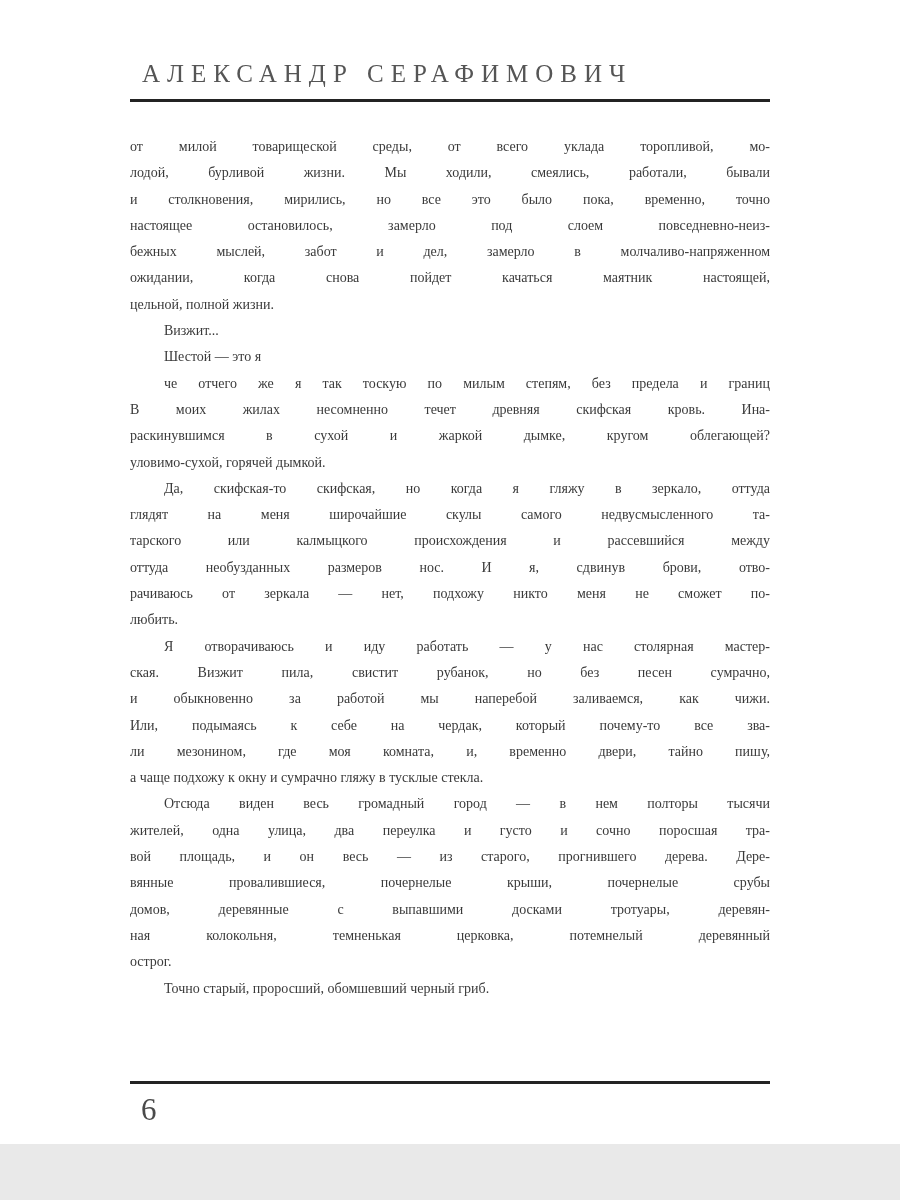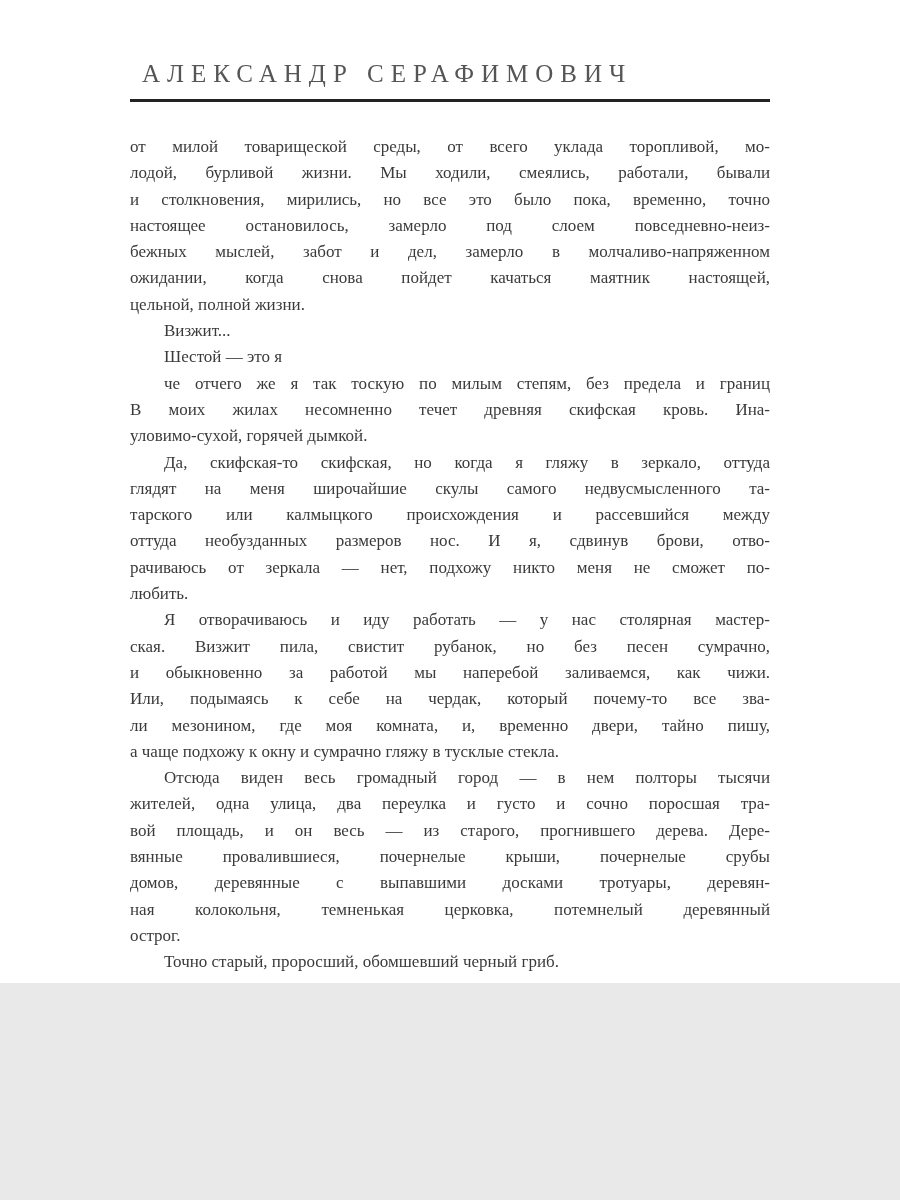--- a/index.html
+++ b/index.html
@@ -1,19 +1,19 @@
 <!DOCTYPE html>
 <html><head>
 <meta charset="utf-8">
 <style>
   html, body { margin: 0; padding: 0; background: #e9e9e9; }
   .page {
     position: relative;
     width: 900px;
-    height: 983px;
+    height: 1144px;
     margin: 0 auto;
     background: #ffffff;
     font-family: "Liberation Serif", serif;
     overflow: hidden;
   }
   .header-title {
     position: absolute;
     left: 142px;
     top: 60px;
     font-size: 25px;
@@ -29,21 +29,21 @@
     height: 3px;
     background: #232323;
   }
   .header-rule { top: 99px; }
   .footer-rule { top: 1081px; }
   .body-text {
     position: absolute;
     left: 130px;
     top: 134px;
     width: 640px;
-    font-size: 17px;
+    font-size: 14px;
     line-height: 26.3px;
     color: #3a3a3a;
   }
   .paragraph { margin: 0; }
   .line {
     display: block;
     text-align: justify;
     text-align-last: justify;
   }
   .line.last { text-align-last: left; }
@@ -78,20 +78,21 @@
       </p>
       <p class="paragraph indent">
         <span class="line last">Визжит...</span>
       </p>
       <p class="paragraph indent">
         <span class="line last">Шестой — это я</span>
       </p>
       <p class="paragraph indent">
         <span class="line">че отчего же я так тоскую по милым степям, без предела и границ</span>
         <span class="line">В моих жилах несомненно течет древняя скифская кровь. Ина-</span>
+        <span class="line">раскинувшимся в сухой и жаркой дымке, кругом облегающей?</span>
         <span class="line last">уловимо-сухой, горячей дымкой.</span>
       </p>
       <p class="paragraph indent">
         <span class="line">Да, скифская-то скифская, но когда я гляжу в зеркало, оттуда</span>
         <span class="line">глядят на меня широчайшие скулы самого недвусмысленного та-</span>
         <span class="line">тарского или калмыцкого происхождения и рассевшийся между</span>
         <span class="line">оттуда необузданных размеров нос. И я, сдвинув брови, отво-</span>
         <span class="line">рачиваюсь от зеркала — нет, подхожу никто меня не сможет по-</span>
         <span class="line last">любить.</span>
       </p>

